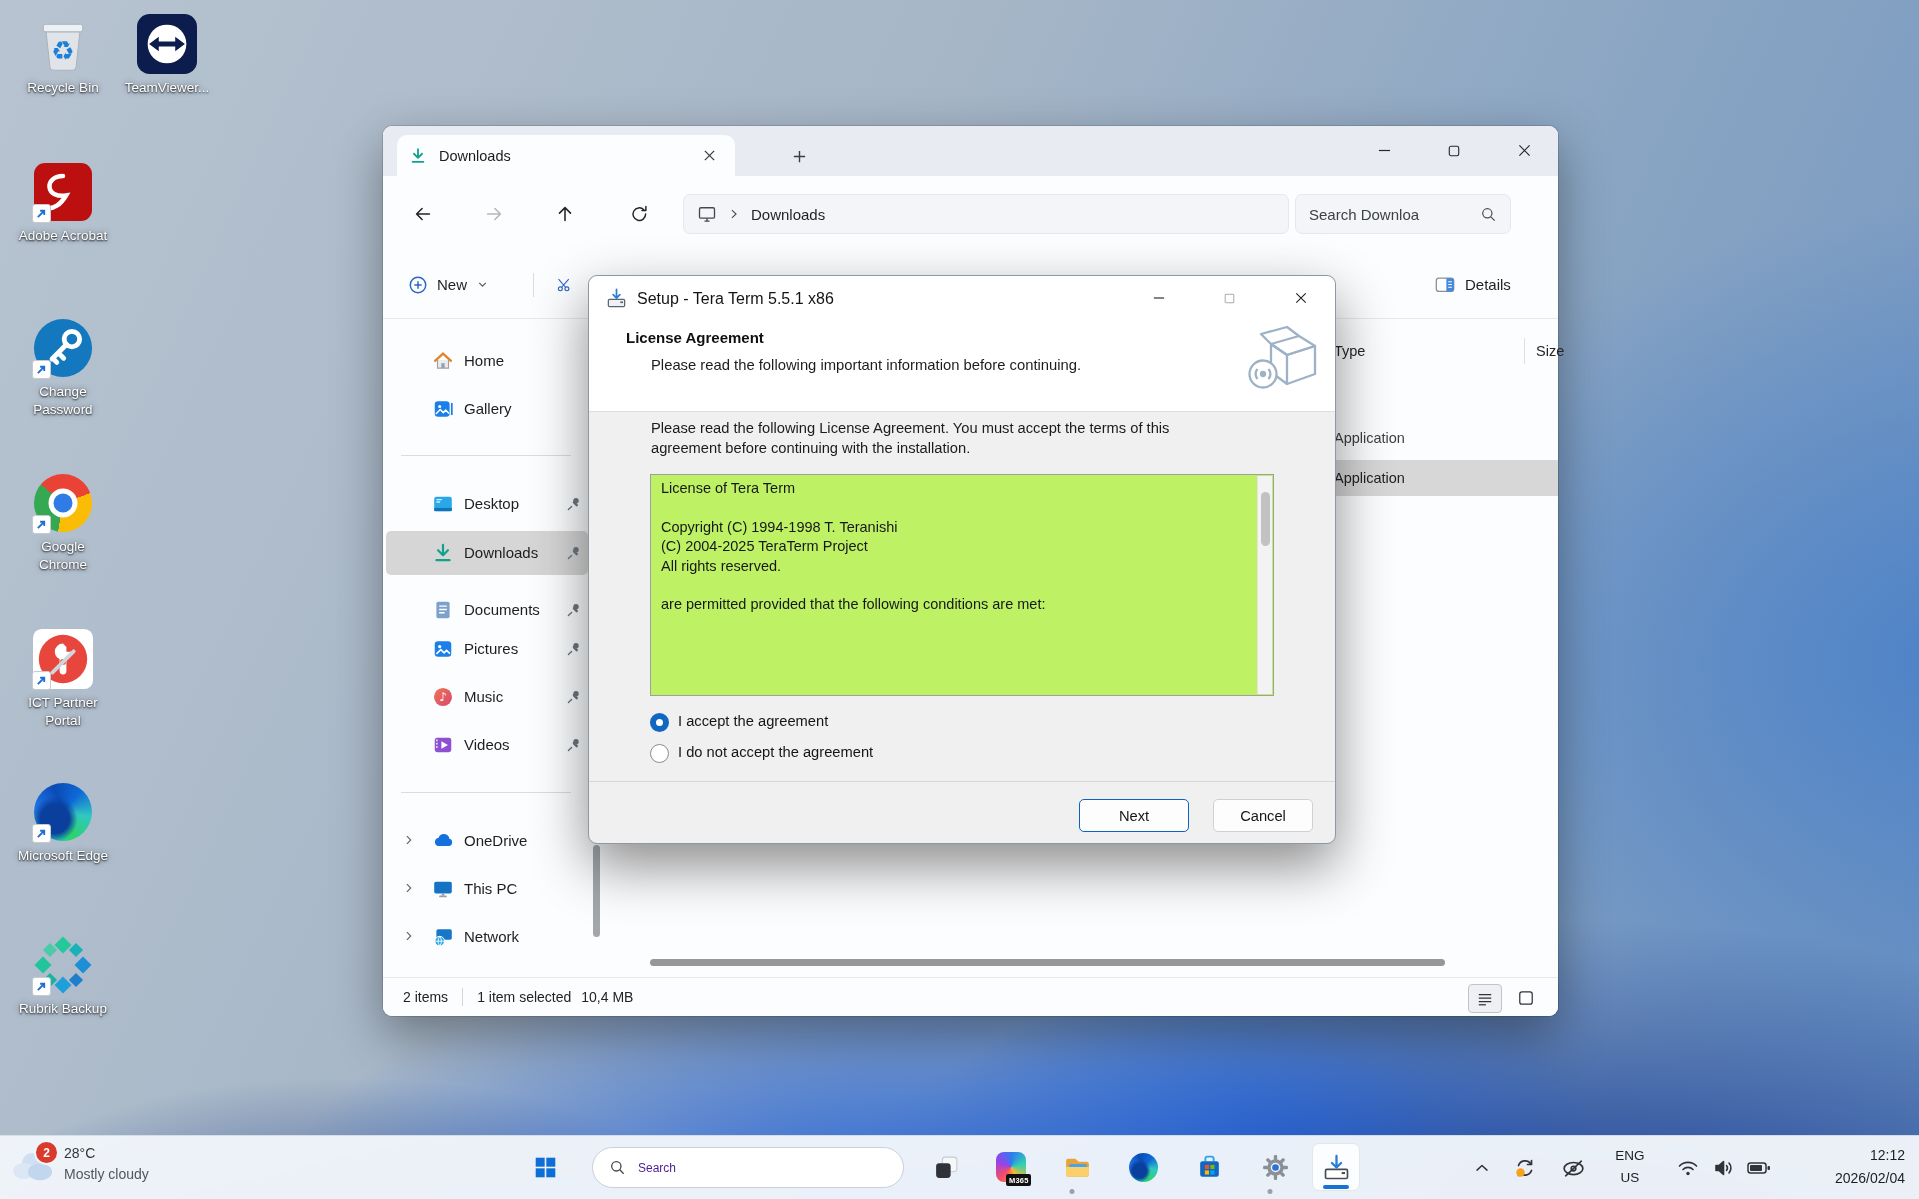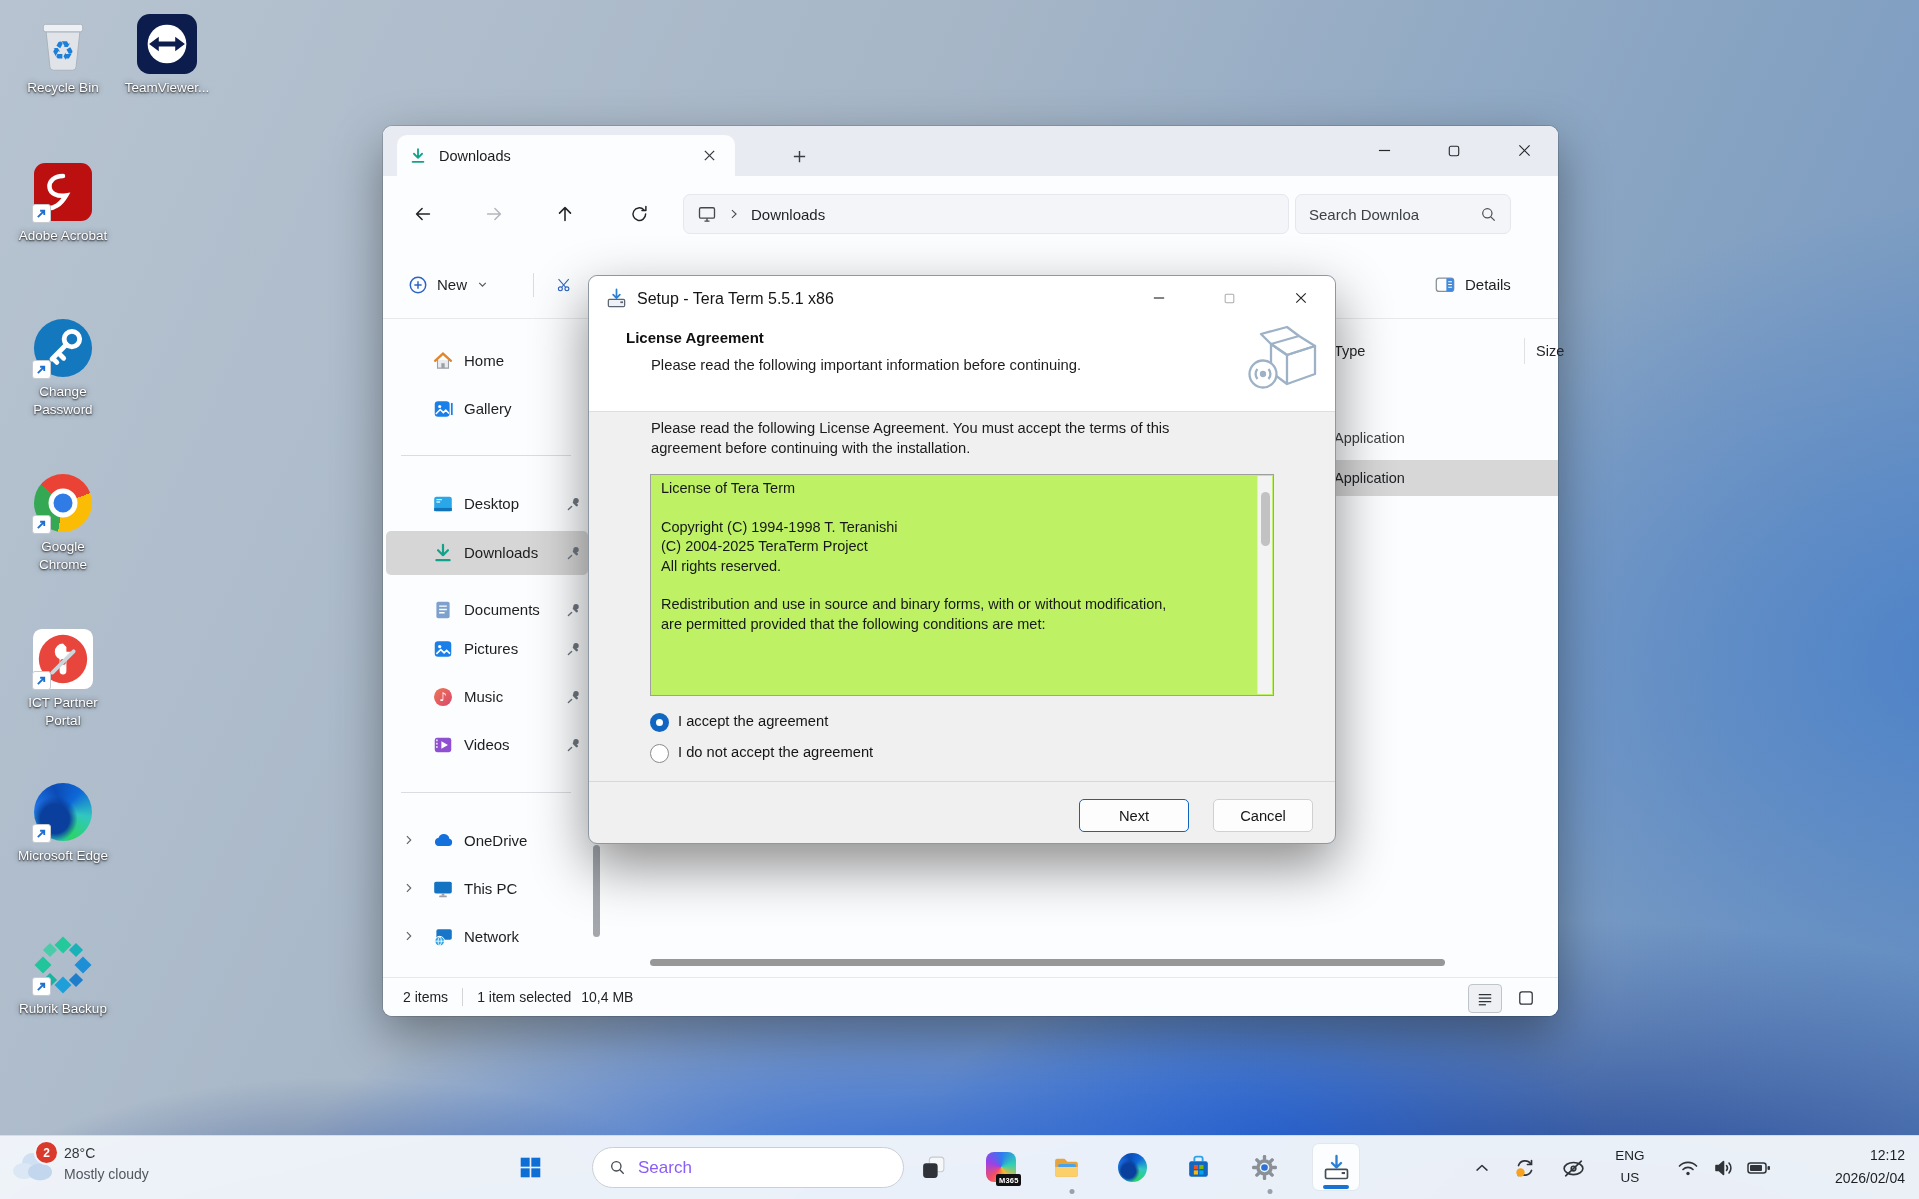--- a/index.html
+++ b/index.html
@@ -93,21 +93,21 @@
   .rlabel{font-size:14.7px;color:#151515}
   .dlg-sep{position:absolute;left:0;right:0;top:505px;height:1px;background:#d8d8d8}
   .btn{position:absolute;top:523px;height:33px;background:#fdfdfd;border:1px solid #d0d0d0;border-radius:5px;
        font-size:14.7px;color:#161616;display:flex;align-items:center;justify-content:center;box-sizing:border-box}
   .btn-next{left:490px;width:110px;border:1.6px solid #0f63bd}
   .btn-cancel{left:624px;width:100px}
 
   
   .taskbar{position:absolute;left:0;bottom:0;width:1919px;height:63px;background:rgba(241,245,250,.97);
            border-top:1px solid rgba(110,125,145,.18)}
-  .tb-btn{position:absolute;top:11px;width:40px;height:40px;border-radius:6px;display:flex;align-items:center;justify-content:flex-start}
+  .tb-btn{position:absolute;top:11px;width:40px;height:40px;border-radius:6px;display:flex;align-items:center;justify-content:flex-end}
   .run-dot{position:absolute;bottom:-7px;left:50%;transform:translateX(-50%);width:5px;height:5px;border-radius:50%;background:#99a1ac}
   .tb-active{position:absolute;left:1312px;top:7px;width:48px;height:48px;background:#fbfdff;border:1px solid #e2e7ee;
              border-radius:7px;display:flex;align-items:center;justify-content:center;box-sizing:border-box}
   .active-bar{position:absolute;bottom:1px;left:50%;transform:translateX(-50%);width:26px;height:4px;border-radius:2px;background:#1673d2}
   .tray-ic{position:absolute;top:15px;width:34px;height:34px;display:flex;align-items:center;justify-content:center}
   .clock{position:absolute;right:14px;top:8px;text-align:right;font-size:14px;color:#1b1e22;line-height:23px}
   .lang{position:absolute;left:1604px;top:9px;width:52px;text-align:center;font-size:13.5px;line-height:22px;color:#1b1e22}
   .weather{position:absolute;left:10px;top:7px;display:flex;align-items:flex-start}
   .w-temp{font-size:14px;color:#33373c;line-height:21px}
   .w-cond{font-size:14px;color:#51565e;line-height:21px}
@@ -601,21 +601,20 @@
   <div class="instr" style="top:162px">agreement before continuing with the installation.</div>
 
   <div class="licbox">
     <div style="position:absolute;left:10px;top:5px;right:26px">
       <div class="lic-line">License of Tera Term</div>
       <div class="lic-line"></div>
       <div class="lic-line">Copyright (C) 1994-1998 T. Teranishi</div>
       <div class="lic-line">(C) 2004-2025 TeraTerm Project</div>
       <div class="lic-line">All rights reserved.</div>
       <div class="lic-line"></div>
-      <div class="lic-line">Redistribution and use in source and binary forms, with or without modification,</div>
       <div class="lic-line">are permitted provided that the following conditions are met:</div>
       <div class="lic-line"></div>
     </div>
     <div class="lic-sb">
       <div class="lic-thumb"></div>
     </div>
   </div>
 
   <div class="radio-row" style="top:437px">
     <span class="rdot-on"></span>
@@ -654,21 +653,21 @@
       <rect x="2.6" y="12.8" width="8.6" height="8.6" fill="#0d6ed6"></rect>
       <rect x="12.8" y="12.8" width="8.6" height="8.6" fill="#0d6ed6"></rect>
     </svg>
   </span>
 
   <div class="search-pill">
     <svg width="17" height="17" viewBox="0 0 22 22" fill="none" stroke="#43474e" stroke-width="1.7">
       <circle cx="9.5" cy="9.5" r="6"></circle>
         <path d="M14 14 L19 19"></path>
     </svg>
-    <span style="font-size:17px;color:#8b5cf6">Search</span>
+    <span style="font-size:12px;color:#4c1d95">Search</span>
   </div>
 
   <span class="tb-btn" style="left:920px">
     <svg width="27" height="27" viewBox="0 0 26 26">
       <rect x="9" y="3" width="14" height="14" rx="3" fill="#f5f7f9" stroke="#c4cad2" stroke-width="1"></rect>
       <rect x="3" y="9" width="14" height="14" rx="3" fill="#2f3238"></rect>
     </svg>
   </span>
 
   <span class="tb-btn" style="left:986px">

